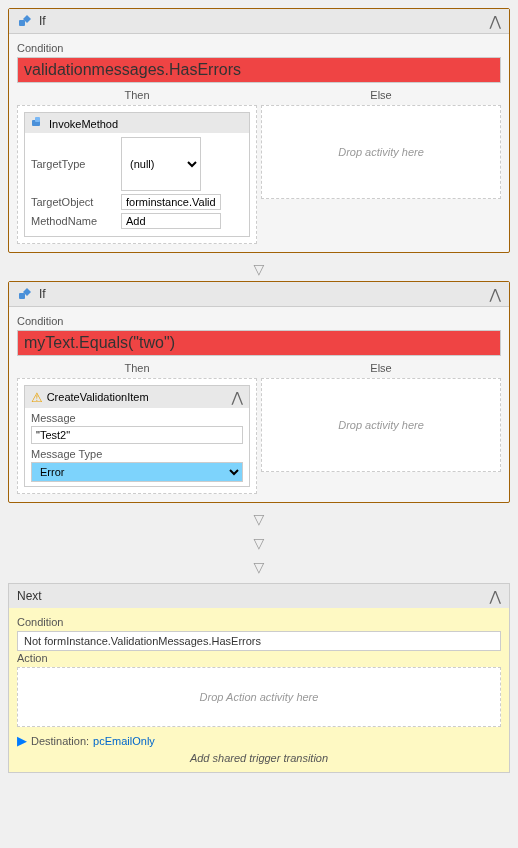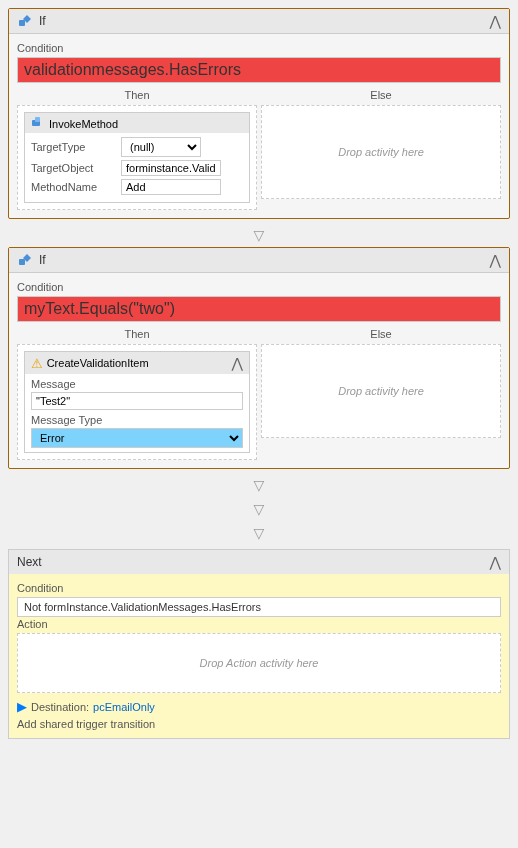--- a/index.html
+++ b/index.html
@@ -112,21 +112,21 @@
     .invoke-row-label {
       font-size: 11px;
       color: #555;
       width: 90px;
       flex-shrink: 0;
     }
     .invoke-select {
       border: 1px solid #ccc;
       background: white;
       font-size: 11px;
-      padding: 2px 4px;
+      padding: 19px 4px;
       min-width: 80px;
     }
     .invoke-text-input {
       border: 1px solid #ccc;
       background: white;
       font-size: 11px;
       padding: 1px 4px;
       width: 100px;
     }
 
@@ -259,20 +259,22 @@
       color: #555;
     }
     .destination-link {
       font-size: 11px;
       color: #0066cc;
       text-decoration: none;
     }
     .add-shared-trigger {
       font-size: 11px;
       color: #555;
+      font-style: italic;
+      text-align: center;
     }
   </style>
 </head>
 <body>
 
 <div class="main-container">
 
   <div class="if-block">
     <div class="if-header">
       <div class="if-header-left">

